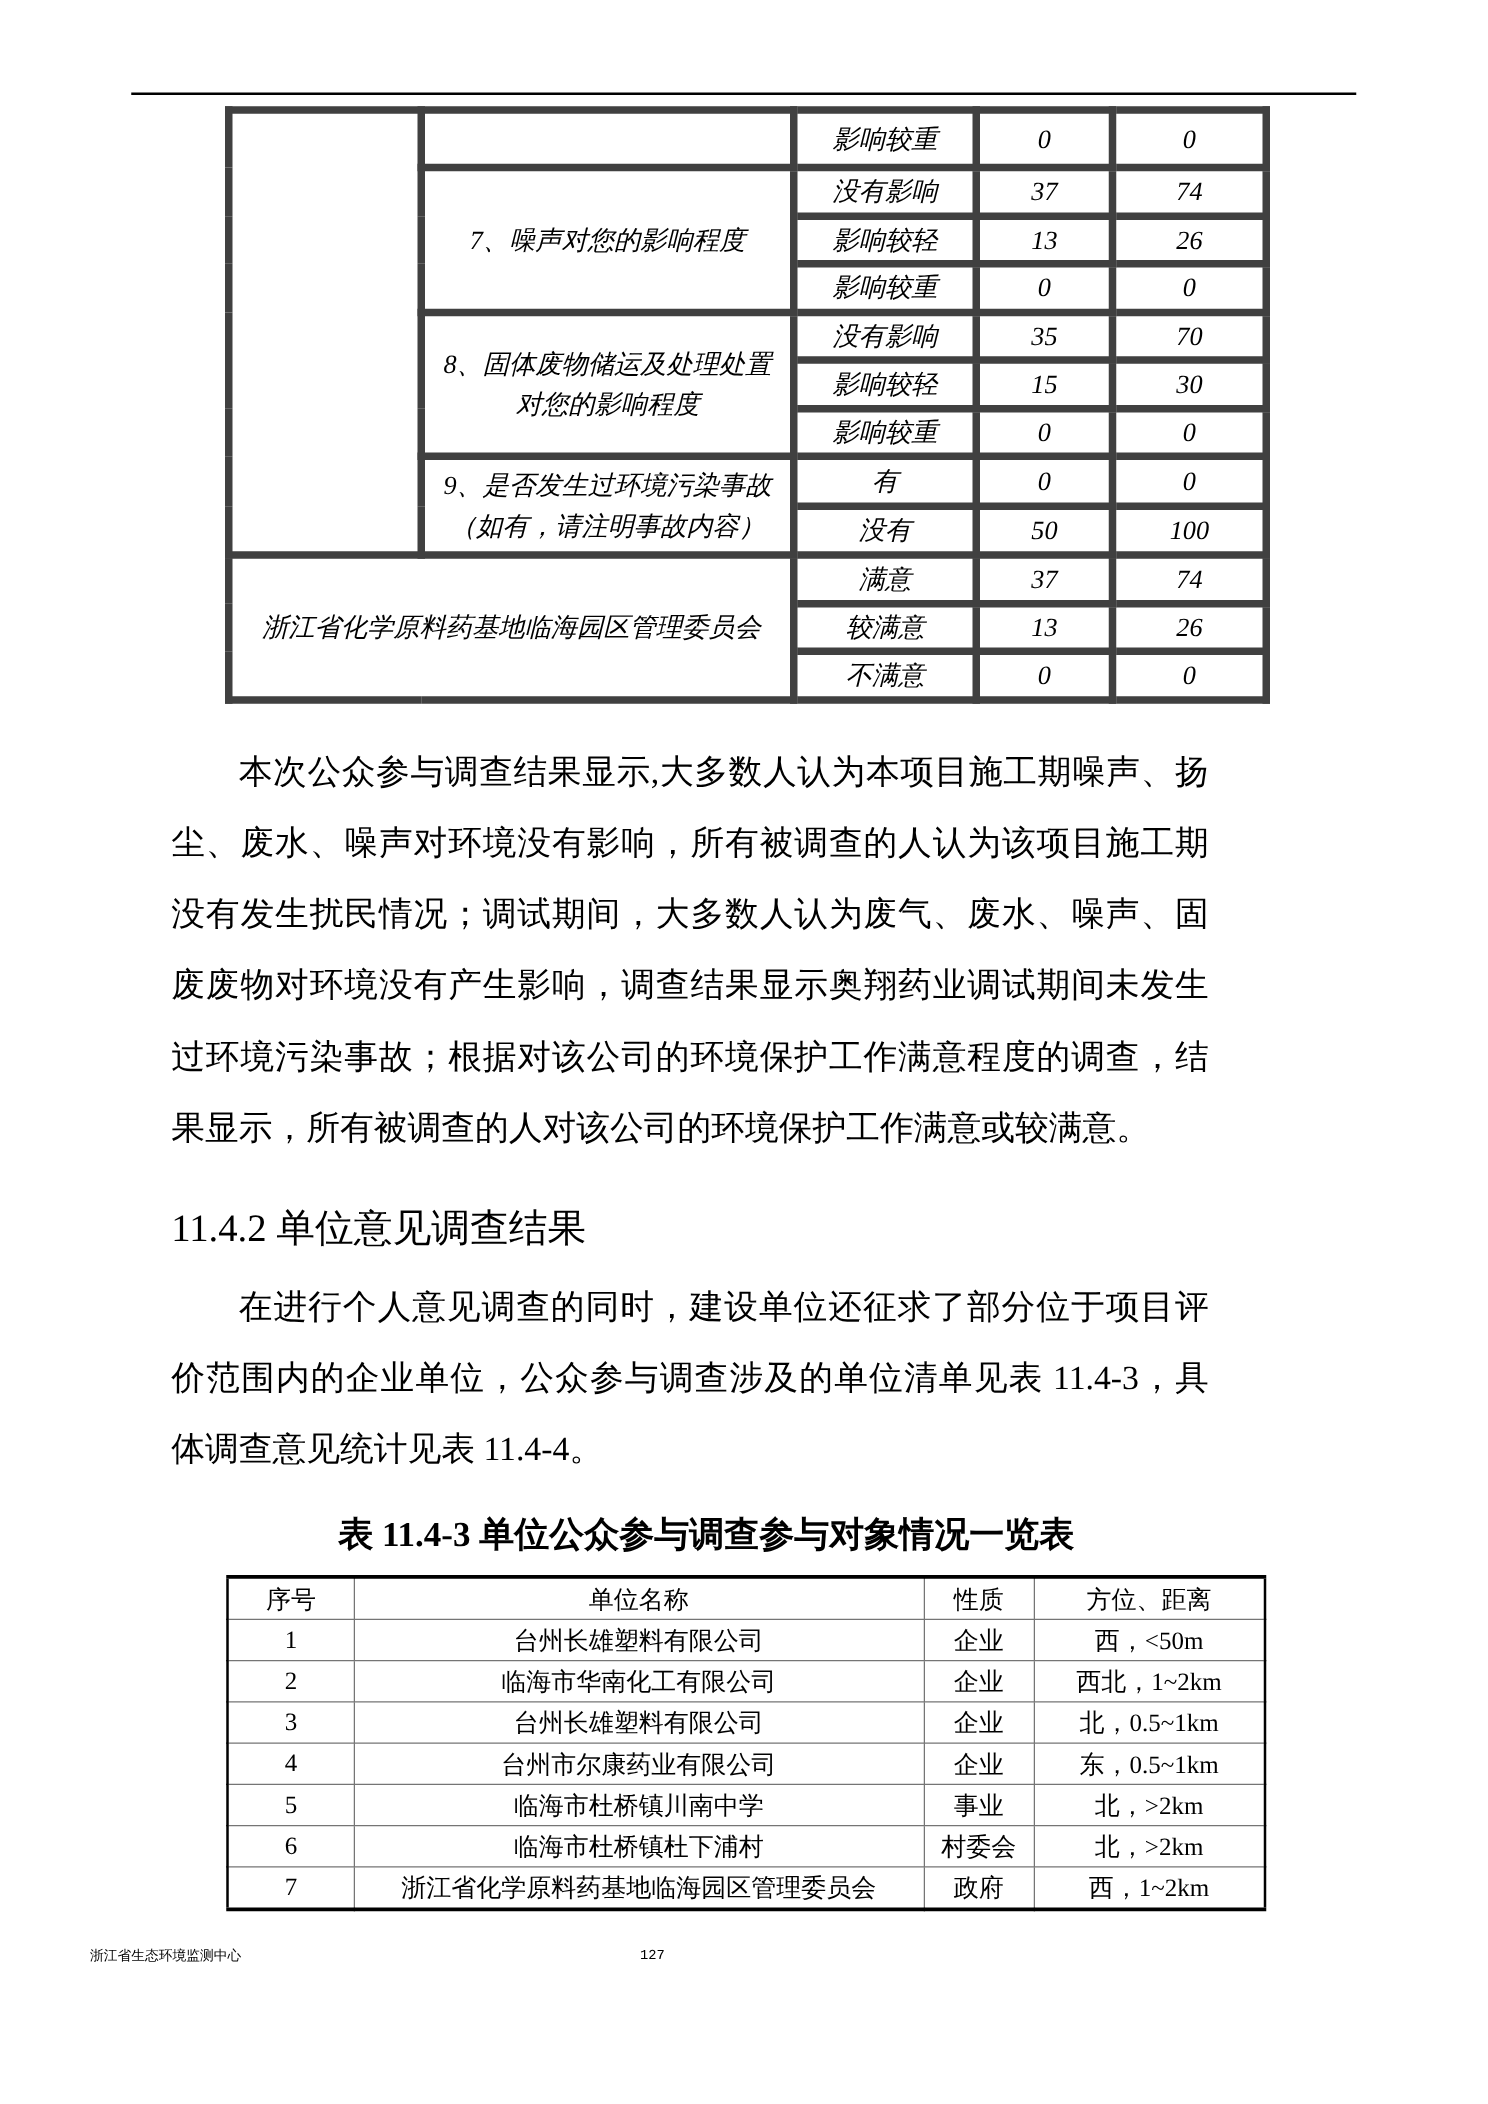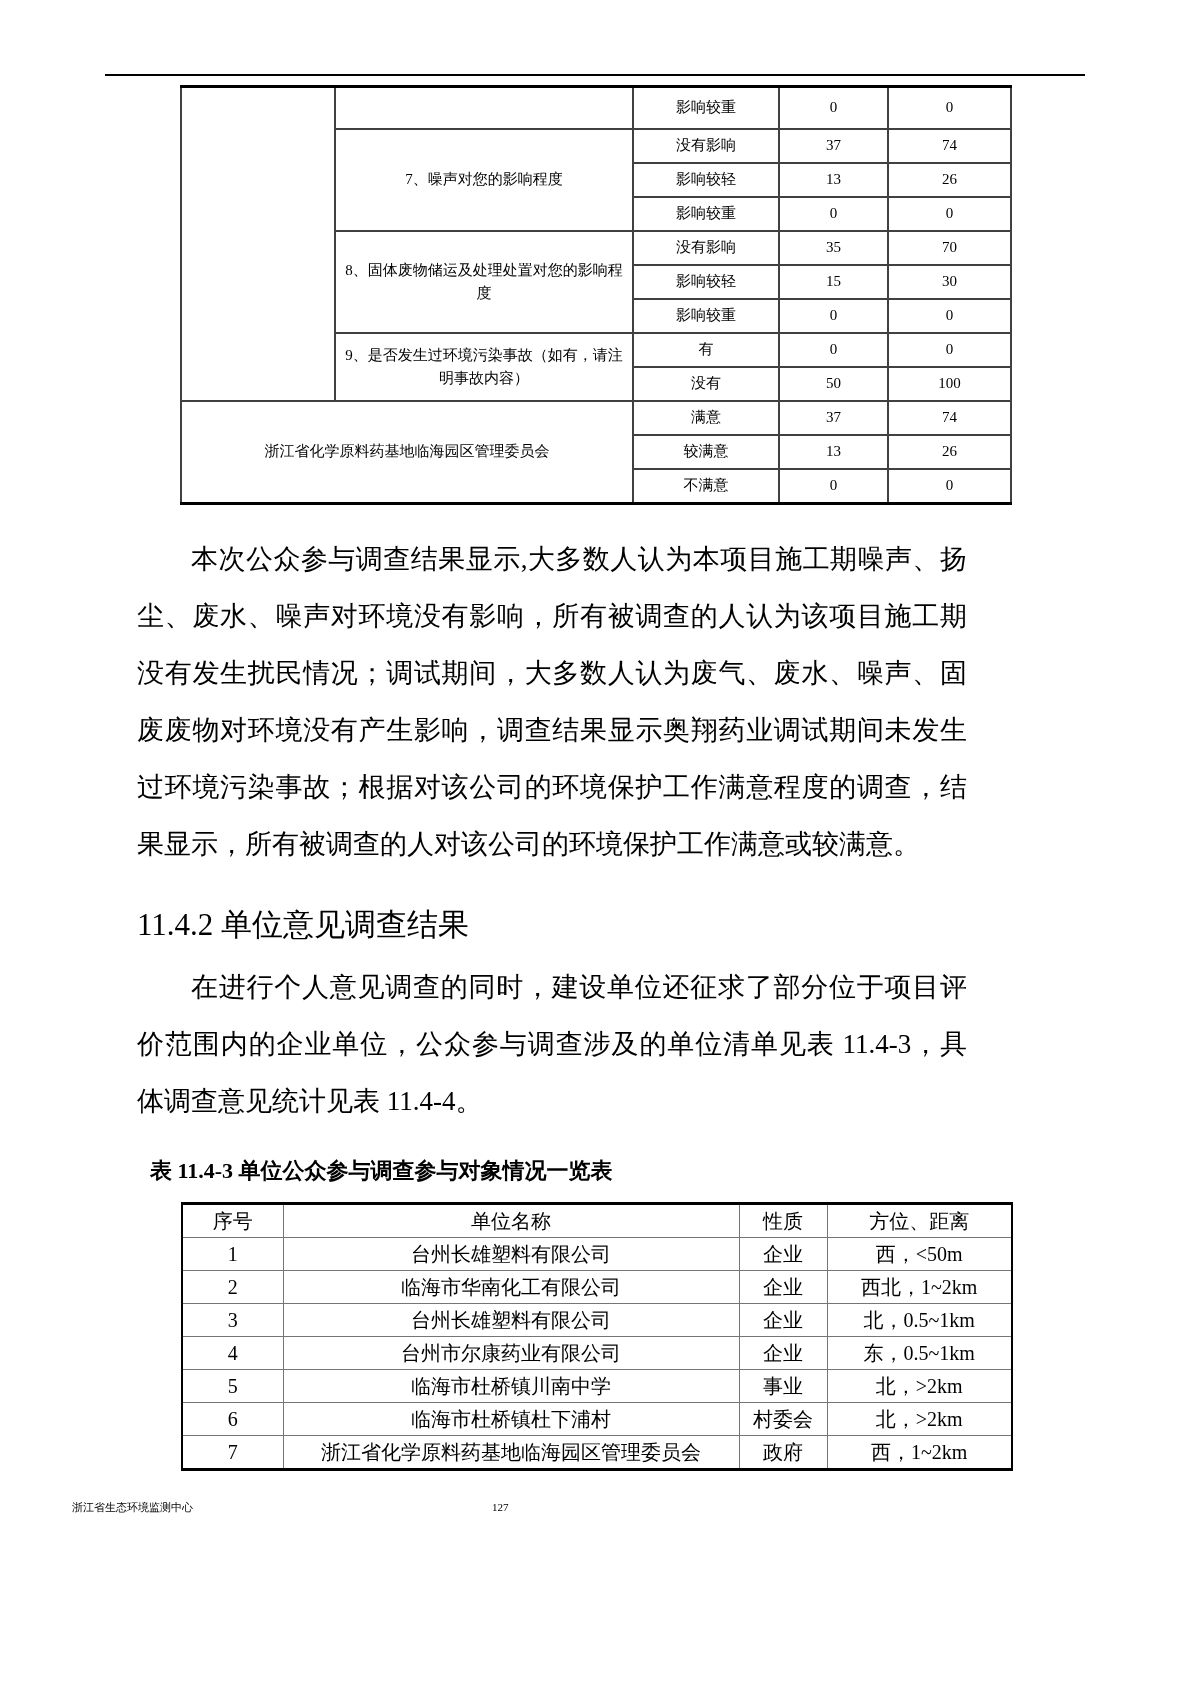--- a/index.html
+++ b/index.html
@@ -30,27 +30,28 @@
   table.survey {
     border-collapse: collapse;
     table-layout: fixed;
     width: 830px;
     border-top: 3px solid #000;
     border-bottom: 3px solid #000;
     border-left: 2px solid #000;
     border-right: 2px solid #000;
   }
   table.survey td {
-    border: 2px solid #404040;
+    border: 6px solid #404040;
     text-align: center;
     vertical-align: middle;
-    font-size: 15px;
+    font-size: 21px;
     height: 32px;
     padding: 0 3px;
     line-height: 1.55;
+    font-style: italic;
   }
   table.survey td.q { padding: 4px 6px; }
   .col-cat { width: 154px; }
   .col-q   { width: 298px; }
   .col-opt { width: 146px; }
   .col-n   { width: 109px; }
   .col-pct { width: 123px; }
 
   
   .para {
@@ -66,21 +67,22 @@
     font-size: 31px;
     font-weight: normal;
     line-height: 40px;
   }
   .para.second { margin-top: 14px; }
 
   
   .table-caption {
     margin: 26px 0 0 150px;
     width: 830px;
-    font-size: 22px;
+    text-align: center;
+    font-size: 28px;
     font-weight: bold;
     line-height: 30px;
   }
   table.units {
     border-collapse: collapse;
     table-layout: fixed;
     width: 830px;
     margin: 16px 0 0 181px;
     border-top: 3px solid #000;
     border-bottom: 3px solid #000;
@@ -102,21 +104,21 @@
   .ucol-dist { width: 185px; }
 
   
   .footer {
     position: relative;
     margin: 24px 0 0 72px;
     font-size: 11px;
     height: 24px;
     line-height: 24px;
   }
-  .footer .page-num { position: absolute; left: 420px; top: 0; }
+  .footer .page-num { position: absolute; left: 440px; top: 0; font-family: Liberation Mono, monospace; }
 </style>
 </head>
 <body>
 
 <div class="running-head">
 </div>
 <div class="head-rule"></div>
 
 <div class="survey-wrap">
   <table class="survey">

